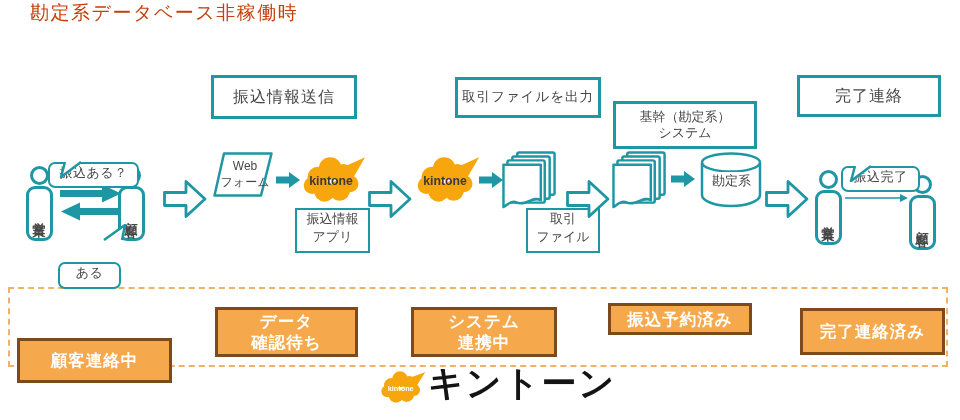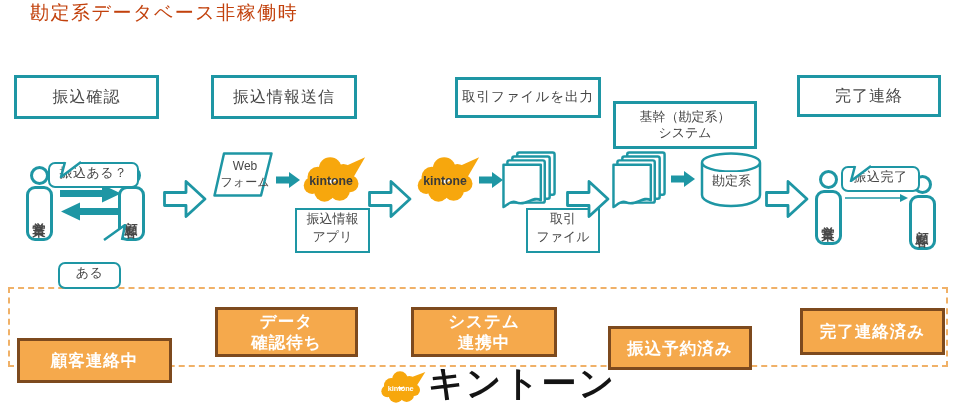--- a/index.html
+++ b/index.html
@@ -65,24 +65,20 @@
   }
   .logo-cloud{position:absolute;left:378px;top:363px;z-index:6;}
 </style>
 </head>
 <body>
 
 <div class="stage">
 
   <div class="title">勘定系データベース非稼働時</div>
 
-  <div class="pbox" style="left:14px;top:75px;width:145px;height:44px;">
-    <span>振込確認</span>
-
-  </div>
   <div class="pbox" style="left:211px;top:75px;width:146px;height:44px;">
     <span>振込情報送信</span>
 
   </div>
   <div class="pbox small" style="left:411px;top:77px;width:146px;height:41px;">
     <span>取引ファイルを出力</span>
 
   </div>
   <div class="pbox twoline" style="left:613px;top:73px;width:144px;height:48px;margin-top:28px;">
     <span>基幹（勘定系）</span>
@@ -256,21 +252,21 @@
 
   </div>
   <div class="sbox" style="left:215px;top:307px;width:143px;height:50px;">
     <span>データ</span>
     <span>確認待ち</span>
   </div>
   <div class="sbox" style="left:411px;top:307px;width:146px;height:50px;">
     <span>システム</span>
     <span>連携中</span>
   </div>
-  <div class="sbox" style="left:608px;top:326px;width:144px;height:44px;">
+  <div class="sbox" style="left:608px;top:303px;width:144px;height:32px;">
     <span>振込予約済み</span>
 
   </div>
   <div class="sbox" style="left:800px;top:308px;width:145px;height:47px;">
     <span>完了連絡済み</span>
 
   </div>
 
   <svg class="logo-cloud" width="48" height="46" viewBox="0 0 72 58">
     <polygon points="50,16 71,8 56,32" fill="#F7A70D"></polygon>

